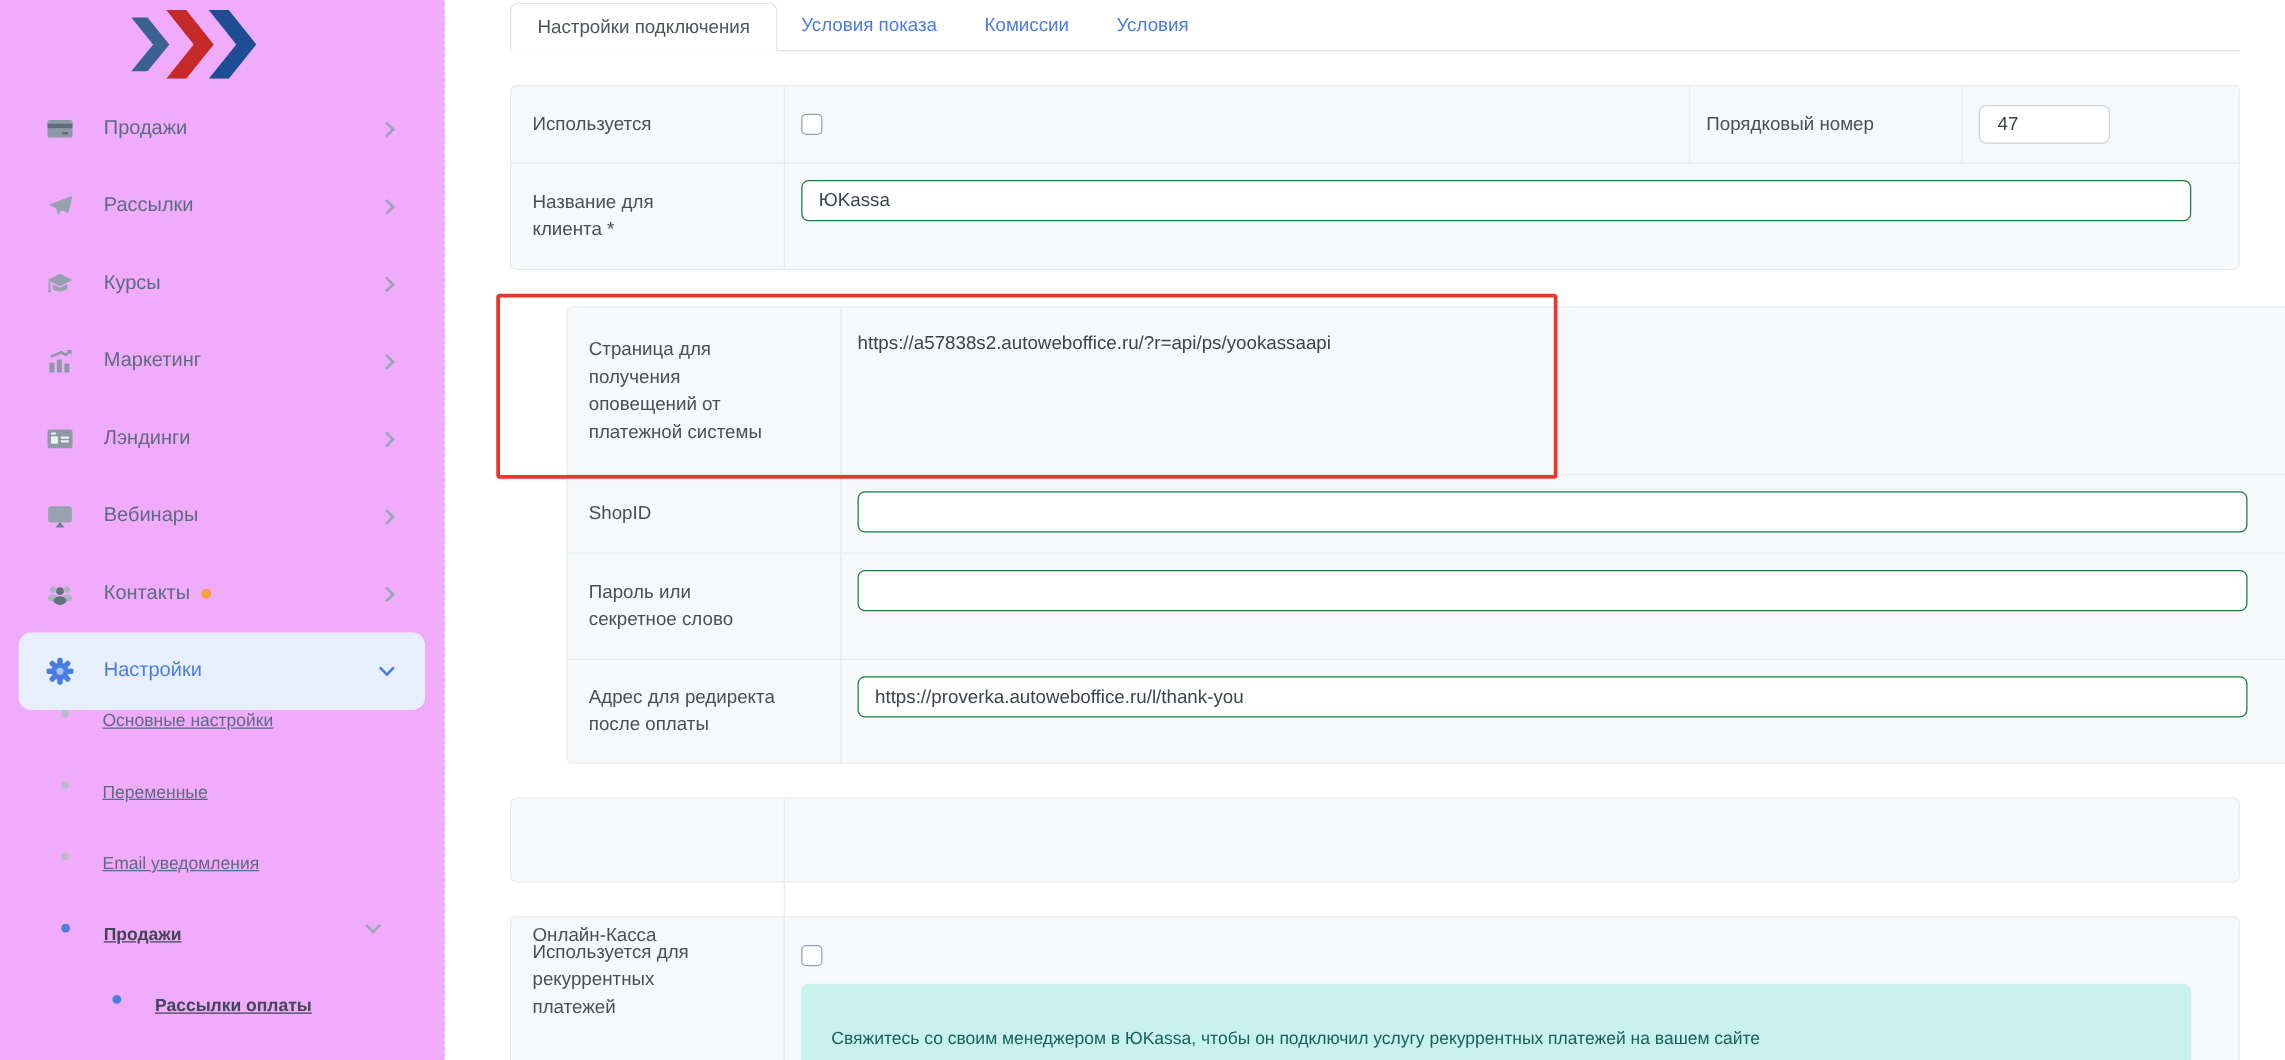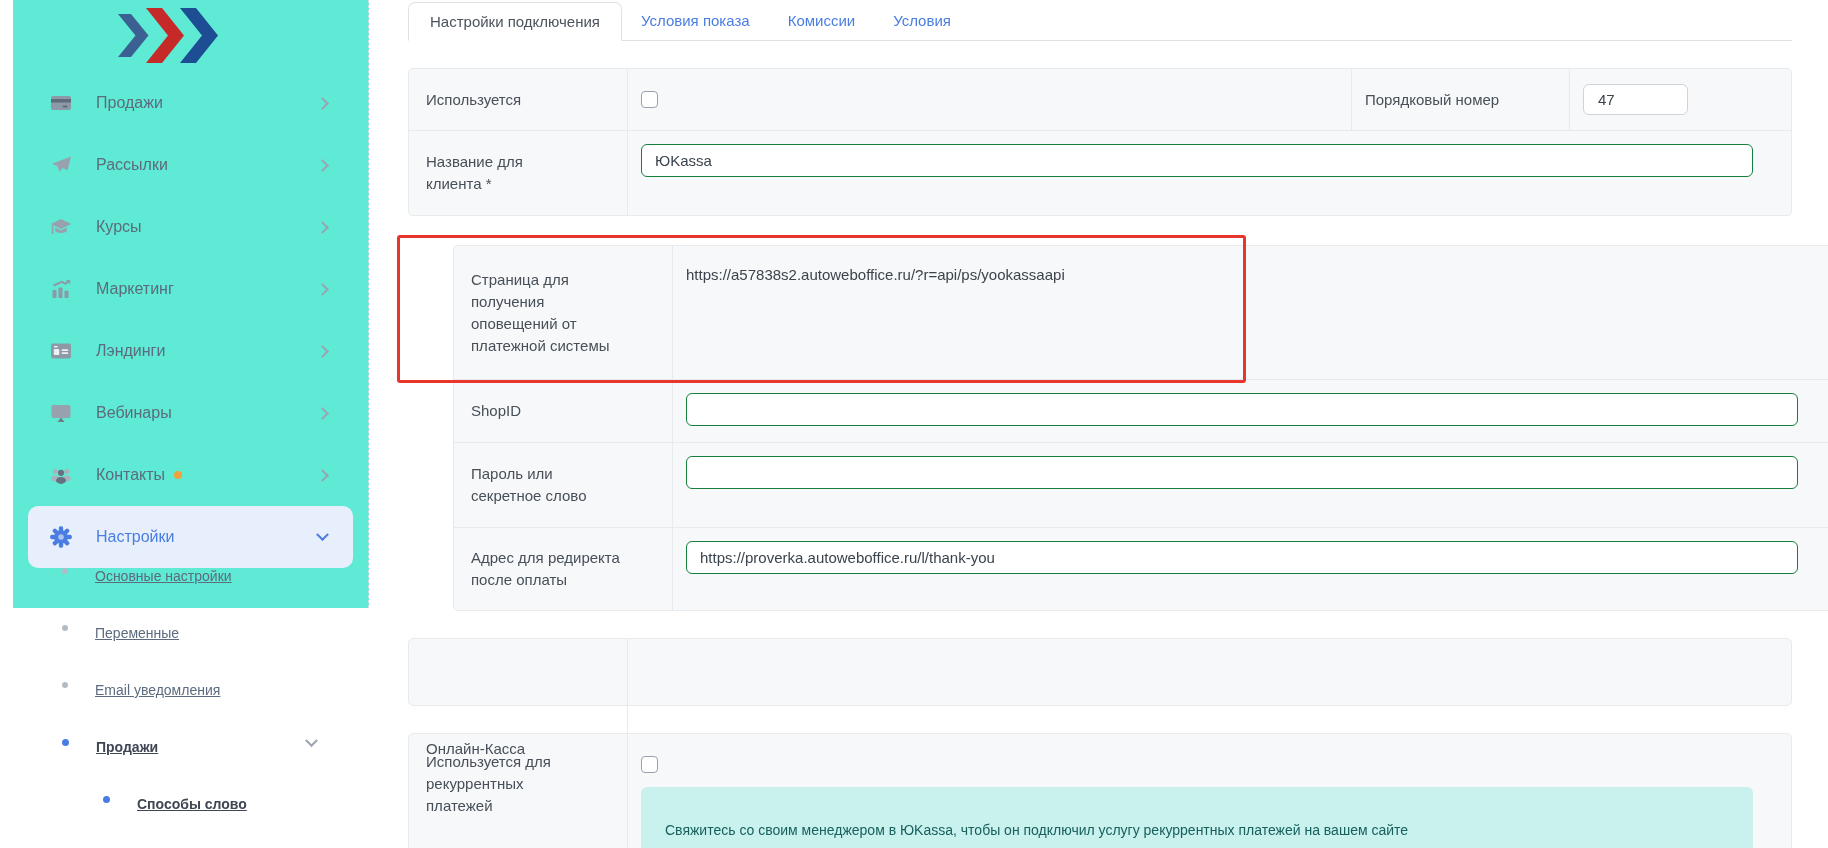--- a/index.html
+++ b/index.html
@@ -1,21 +1,21 @@
 <!DOCTYPE html>
 <html><head>
 <meta charset="utf-8">
 <style>
   * { box-sizing: border-box; margin: 0; padding: 0; }
   html,body { width:1828px; height:848px; overflow:hidden; background:#fff;
     font-family:"Liberation Sans","DejaVu Sans",sans-serif; color:#474f58; }
 
   
-  .sidebar { position:absolute; left:13px; top:0; width:356px; height:608px;
-    background:#5eead4; border-right:1px dashed #d9dde2; }
+  .sidebar { position:absolute; left:0; top:0; width:356px; height:848px;
+    background:#f0abfc; border-right:1px dashed #d9dde2; }
   .logo-wrap { position:absolute; left:95px; top:8px; width:120px; height:55px; }
   .nav { position:absolute; top:72px; left:0; right:0; }
   .nav-item { height:62px; margin:0 15px; border-radius:10px; display:flex;
     align-items:center; padding:0 26px 0 20px; cursor:pointer; color:#5c6b7f; font-size:16px; }
   .nav-item .ic { width:26px; display:flex; justify-content:center; margin-right:22px; flex:0 0 26px; }
   .nav-item .lbl { flex:1; display:flex; align-items:center; }
   .nav-item.active { background:#e8effc; color:#4a7de2; }
   .chev { width:9px; height:9px; border-right:2px solid #9aa5b1; border-bottom:2px solid #9aa5b1;
     display:inline-block; }
   .chev.right { transform:rotate(-45deg); }
@@ -210,21 +210,21 @@
       <span class="dot"></span>
       <span class="lbl">Email уведомления</span>
     </div>
     <div class="sub-item act">
       <span class="dot"></span>
       <span class="lbl">Продажи</span>
       <span class="chev down"></span>
     </div>
     <div class="sub-item act nested">
       <span class="dot"></span>
-      <span class="lbl">Способы слово</span>
+      <span class="lbl">Рассылки оплаты</span>
     </div>
   </div>
 </div>
 
 <div class="main">
 
   <div class="tabbar">
     <div class="tab-active">Настройки подключения</div>
     <div class="tab-link">Условия показа</div>
     <div class="tab-link">Комиссии</div>

